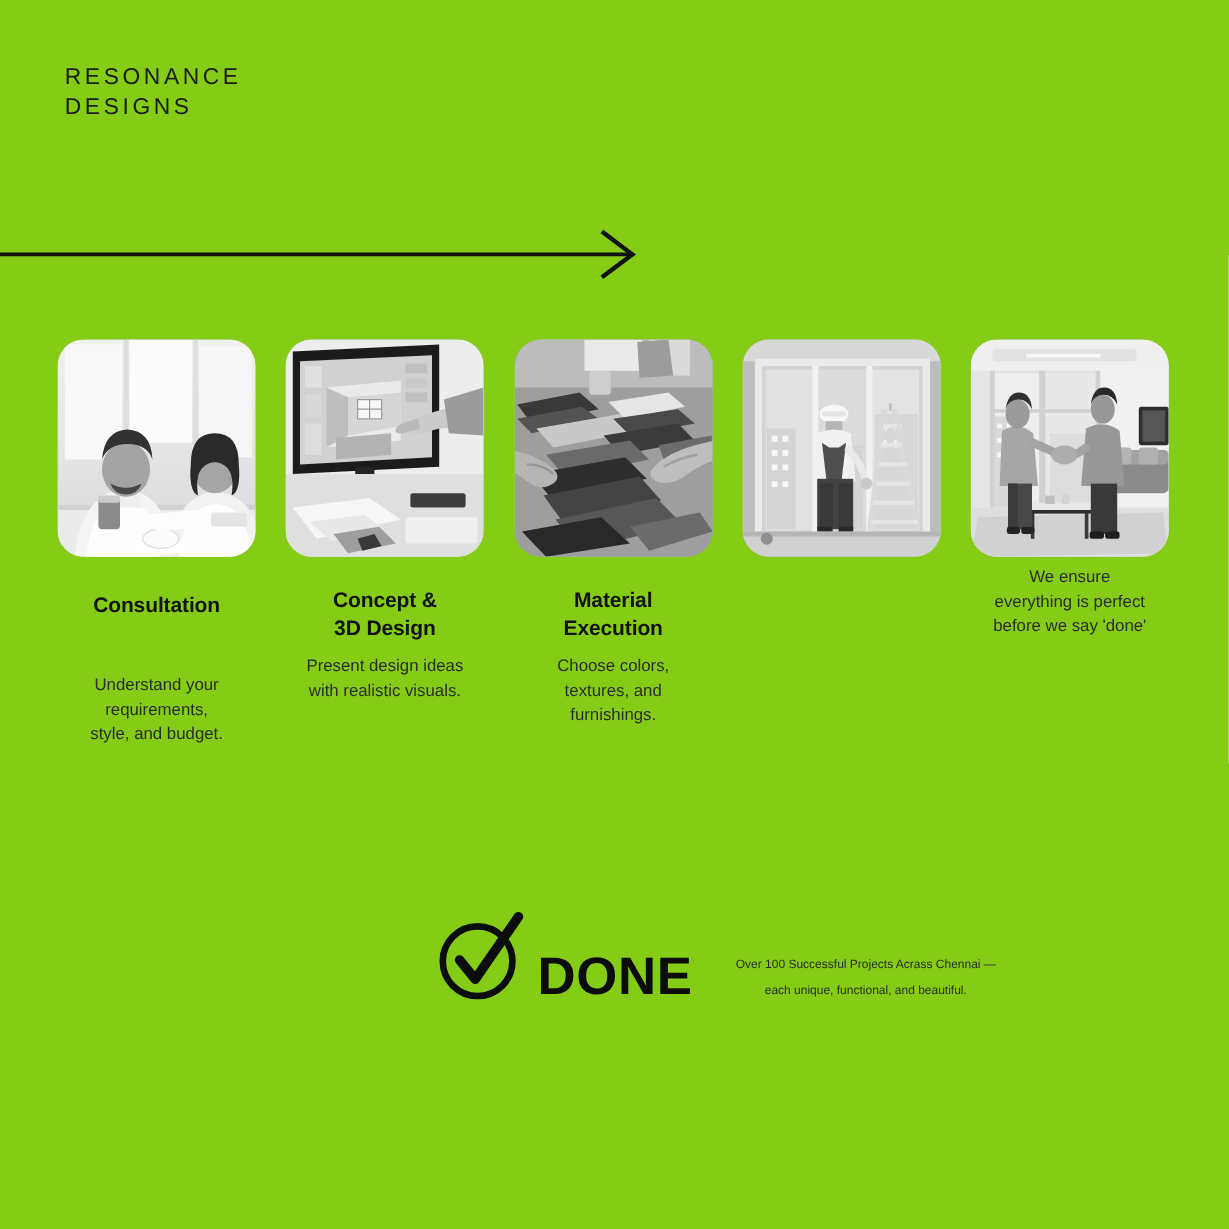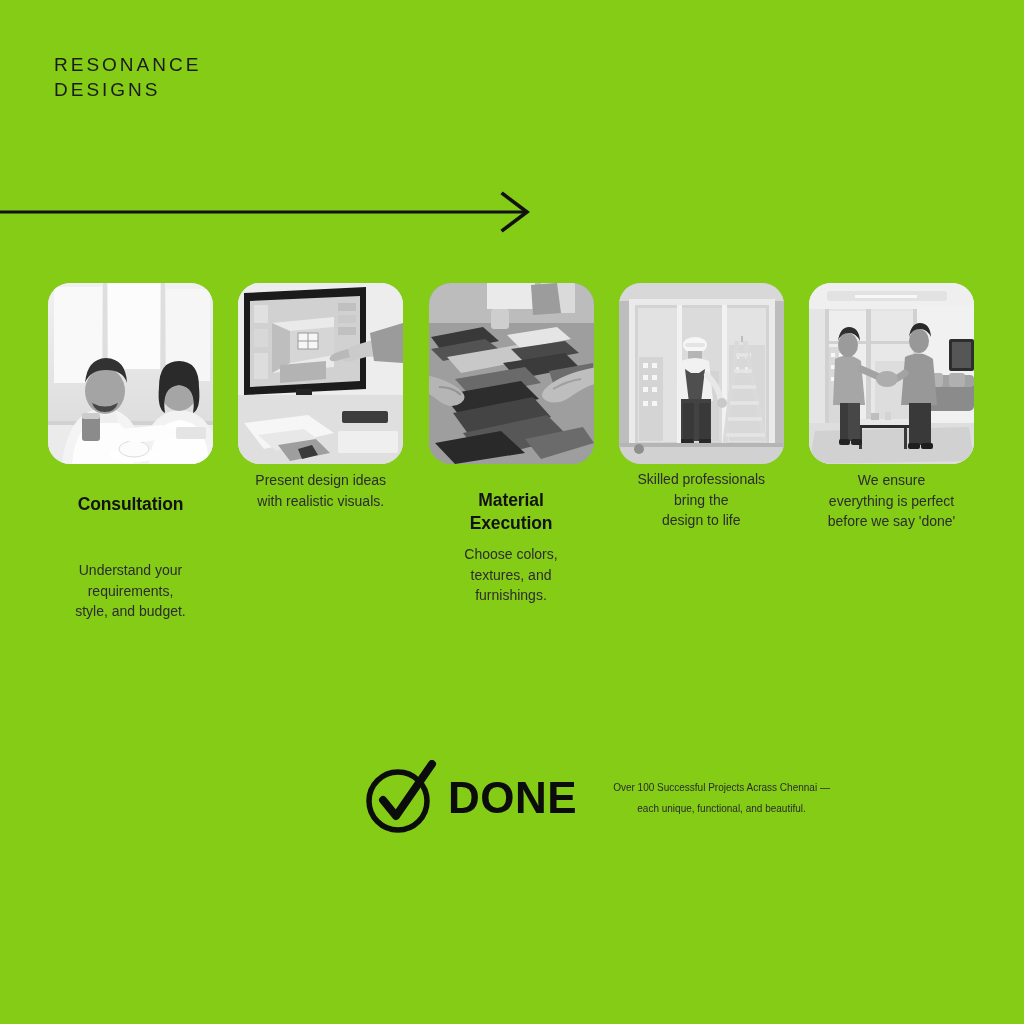--- a/index.html
+++ b/index.html
@@ -96,21 +96,21 @@
   .step.t4 .step-title { align-items: flex-start; padding-top: 17px; }
   .step.t1 .step-desc  { margin-top: 15px; }
   .step.t4 .step-desc  { margin-top: 5px; }
 
   
   #done-band {
     position: absolute;
     left: 362px;
     top: 760px;
     display: flex;
-    align-items: center;
+    align-items: flex-end;
   }
   #done-mark { width: 76px; height: 76px; flex: 0 0 auto; }
   #done-word {
     margin-left: 10px;
     font-size: 44px;
     font-weight: 800;
     letter-spacing: 0.5px;
     color: #0c0c0c;
     line-height: 1;
   }
@@ -219,20 +219,22 @@
 
           <rect x="0" y="112" width="165" height="69" fill="#dddddd"></rect>
           <path d="M6 140 L70 132 L96 150 L26 166 Z" fill="#f4f4f4"></path>
           <path d="M20 152 L66 146 L82 158 L38 168 Z" fill="#e6e6e6"></path>
           <path d="M40 162 L78 156 L92 170 L52 178 Z" fill="#9d9d9d"></path>
           <path d="M60 166 L74 162 L80 172 L64 176 Z" fill="#3a3a3a"></path>
           <rect x="104" y="128" width="46" height="12" rx="2" fill="#3d3d3d"></rect>
           <rect x="100" y="148" width="60" height="22" rx="2" fill="#ededed"></rect>
         </svg>
       </div>
+      <div class="step-title">Concept &amp;
+3D Design</div>
       <div class="step-desc">Present design ideas
 with realistic visuals.</div>
     </div>
 
     <div class="step t3">
       <div class="thumb">
         <svg viewBox="0 0 165 181" preserveAspectRatio="xMidYMid slice">
           <rect width="165" height="181" fill="#8d8a87"></rect>
           <rect x="0" y="0" width="165" height="46" fill="#bdbab7"></rect>
           <rect x="58" y="0" width="48" height="26" fill="#e8e8e8"></rect>
@@ -323,23 +325,20 @@
             <line x1="111" y1="120" x2="140" y2="120"></line>
             <line x1="109" y1="136" x2="143" y2="136"></line>
             <line x1="107" y1="152" x2="146" y2="152"></line>
           </g>
 
           <rect x="0" y="160" width="165" height="21" fill="#cfcfcf"></rect>
           <rect x="0" y="160" width="165" height="4" fill="#b4b4b4"></rect>
           <circle cx="20" cy="166" r="5" fill="#8f8f8f"></circle>
         </svg>
       </div>
-      <div class="step-desc">Skilled professionals
-bring the
-design to life</div>
     </div>
 
     <div class="step t5">
       <div class="thumb">
         <svg viewBox="0 0 165 181" preserveAspectRatio="xMidYMid slice">
           <rect width="165" height="181" fill="#e3e3e3"></rect>
 
           <rect x="0" y="0" width="165" height="26" fill="#ededed"></rect>
           <rect x="18" y="8" width="120" height="10" rx="3" fill="#e0e0e0"></rect>
           <rect x="46" y="12" width="62" height="3" fill="#f6f6f6"></rect>

